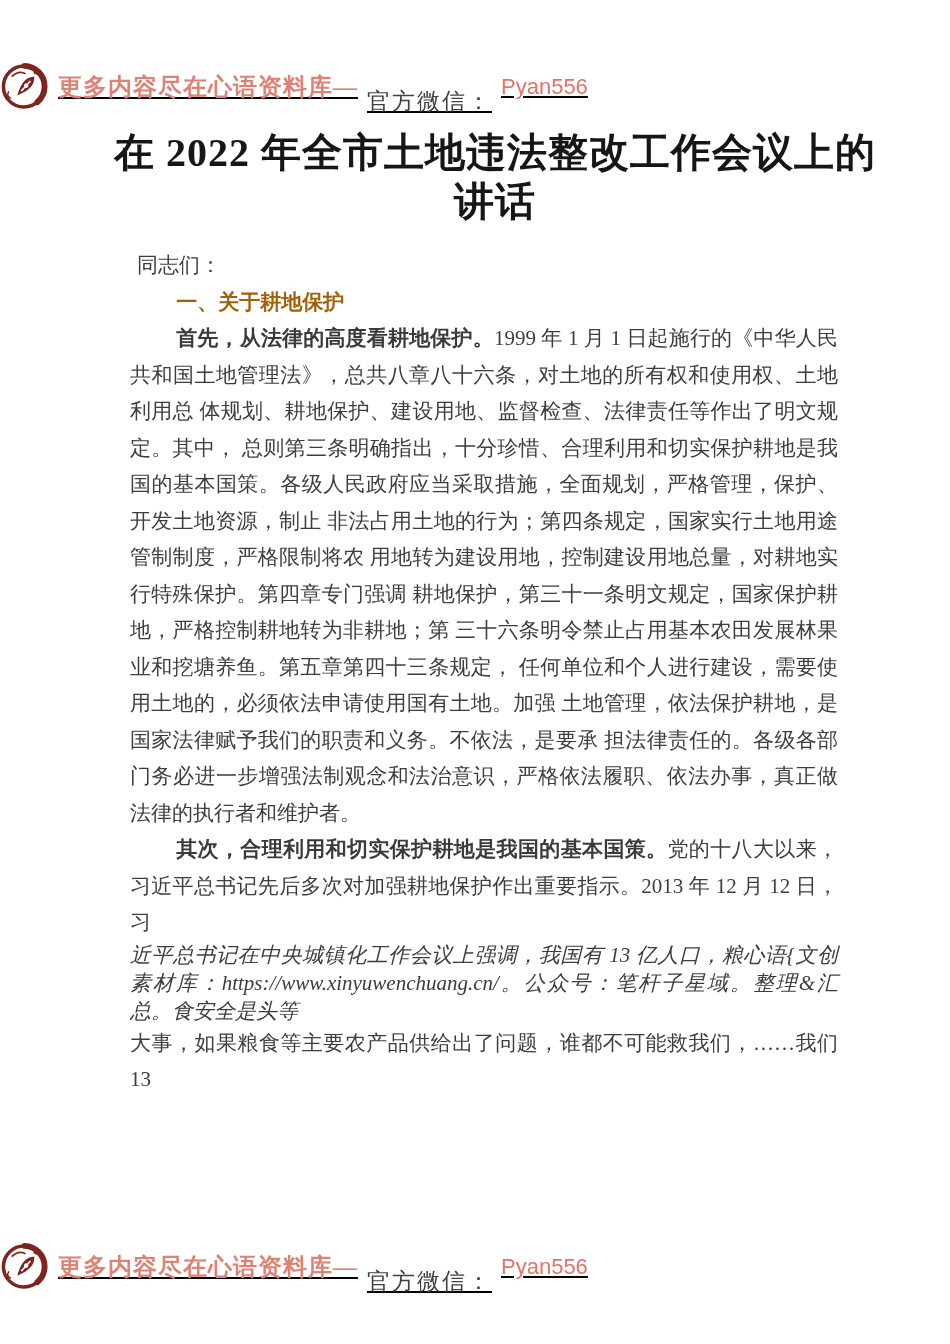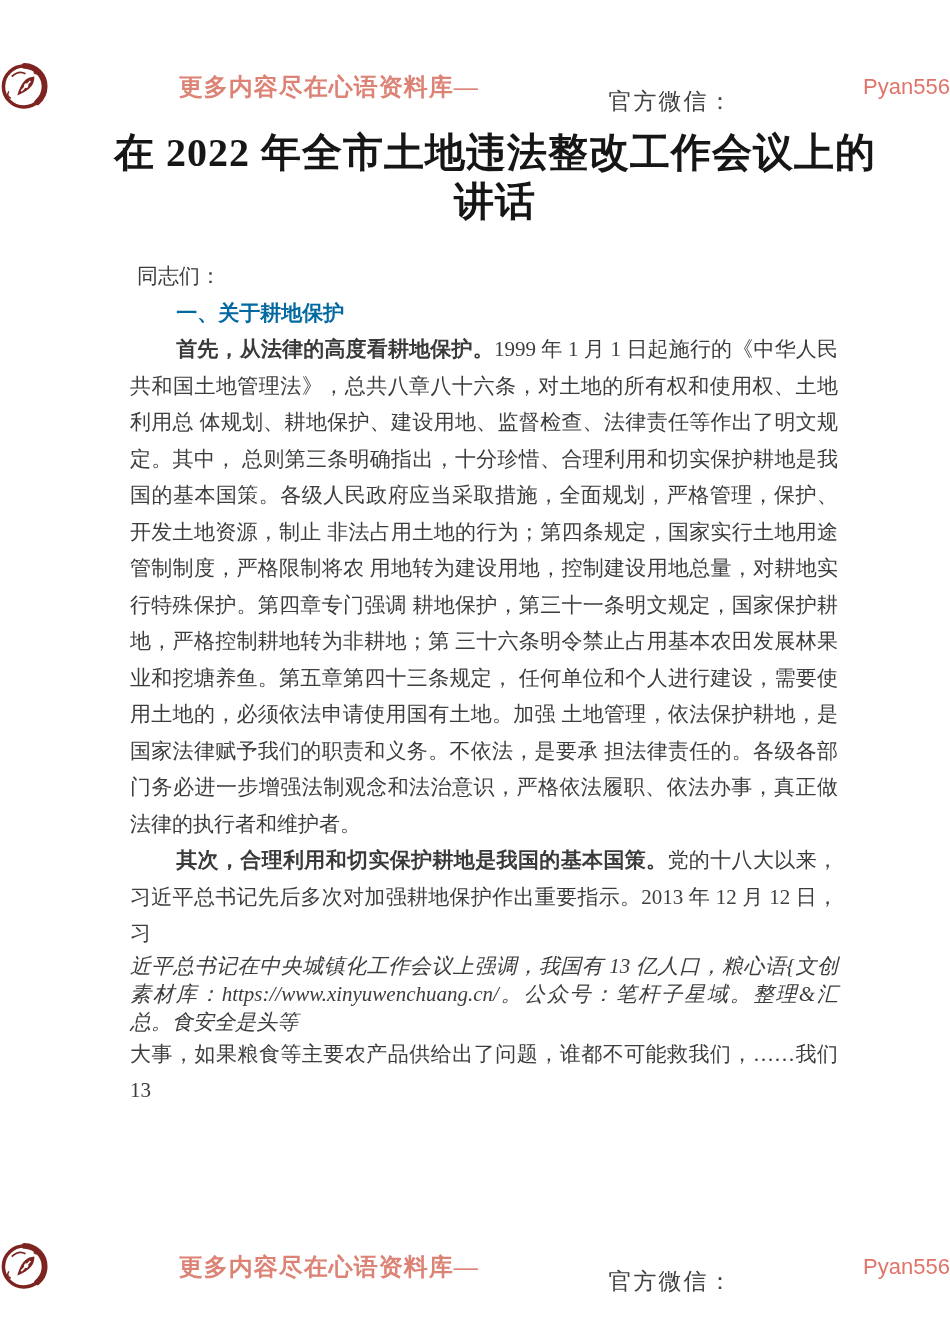--- a/index.html
+++ b/index.html
@@ -12,22 +12,23 @@
     font-family: "Liberation Serif", "DejaVu Serif", serif;
   }
 
   
   .brandbar {
     position: absolute;
     left: 0;
     width: 100%;
     display: flex;
     align-items: center;
-    justify-content: space-between;
-    gap: 0;
+    justify-content: flex-start;
+    gap: 9px;
+    text-decoration: underline;
   }
   .brandbar--header { top: 56px; }
   .brandbar--footer { top: 1236px; }
   .logo { width: 49px; height: 49px; flex: 0 0 auto; }
   .slogan {
     font-size: 24px;
     font-weight: bold;
     color: #dc8376;
     letter-spacing: 1px;
     white-space: nowrap;
@@ -57,37 +58,37 @@
     color: #161616;
     font-size: 40px;
     line-height: 49px;
     letter-spacing: 1px;
     padding-left: 20px;
   }
 
   
   .content {
     position: absolute;
-    top: 258px;
+    top: 247px;
     left: 130px;
     width: 708px;
     font-size: 21px;
     line-height: 36.5px;
     color: #3d3d3d;
     text-align: justify;
   }
   .content p { margin: 0; }
   .salutation    { padding-left: 7px; }
   .p-intro       { margin-top: 10px; text-indent: 2.2em; }
   .h-one {
     margin-top: 15px;
     text-indent: 2.2em;
     font-family: "Liberation Sans", "DejaVu Sans", sans-serif;
     font-weight: bold;
-    color: #0369a1;
+    color: #a16207;
   }
   .p-firstly     { margin-top: 9px;  text-indent: 2.2em; }
   .p-secondly    { margin-top: 27px; text-indent: 2.2em; }
   .lead {
     font-family: "Liberation Sans", "DejaVu Sans", sans-serif;
     font-weight: bold;
     color: #3a3a3a;
     margin-top: 16px;
   }
   .p-inserted    { margin-top: 1px; line-height: 28px; text-indent: 0; font-style: italic; }

